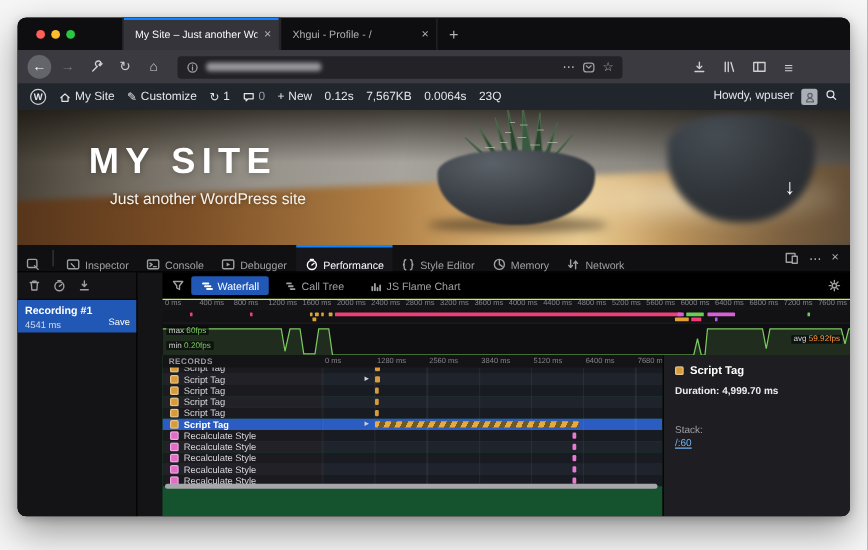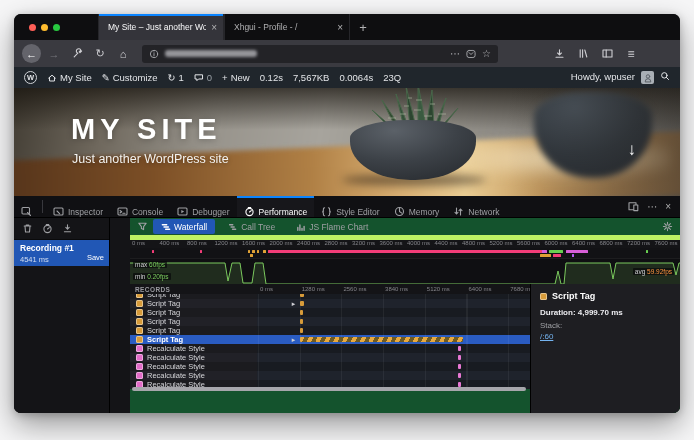--- a/index.html
+++ b/index.html
@@ -51,42 +51,42 @@
   .h-shadow1{position:absolute;left:328px;top:86px;width:144px;height:12px;border-radius:50%;background:rgba(20,14,8,.45);filter:blur(4px);}
   .h-pot1{position:absolute;left:336px;top:32px;width:126px;height:60px;filter:blur(.7px);
     border-radius:46% 46% 48% 48% / 30% 30% 64% 64%;
     background:radial-gradient(120% 120% at 35% 18%,#5b6168 0%,#3c4147 42%,#24272b 88%);}
   .h-plant{position:absolute;left:330px;top:-4px;width:138px;height:44px;filter:blur(.5px);}
   .h-pot2{position:absolute;left:520px;top:4px;width:118px;height:86px;filter:blur(3px);
     border-radius:46% 46% 48% 48% / 28% 28% 62% 62%;
     background:radial-gradient(120% 120% at 35% 18%,#4a525a 0%,#31373d 46%,#23272c 90%);}
   .h-vig{position:absolute;inset:0;background:linear-gradient(270deg,rgba(38,36,34,.32),rgba(0,0,0,0) 26%);}
   .hero-title{position:absolute;left:57px;top:25px;font-size:29px;font-weight:800;letter-spacing:5px;color:#fff;text-shadow:0 1px 6px rgba(0,0,0,.28);}
-  .hero-tag{position:absolute;left:58px;top:64px;font-size:12.5px;color:#f2f2f0;text-shadow:0 1px 4px rgba(0,0,0,.35);}
+  .hero-tag{position:absolute;left:74px;top:64px;font-size:12.5px;color:#f2f2f0;text-shadow:0 1px 4px rgba(0,0,0,.35);}
   .hero-arrow{position:absolute;right:44px;top:52px;font-size:17px;color:#fff;}
 
   
   .devtools{position:absolute;left:0;top:182px;right:0;bottom:0;background:#141417;color:#9fa0a4;}
   .dt-tabs{height:22px;background:#101013;display:flex;align-items:stretch;border-bottom:1px solid #000;font-size:8.5px;}
   .dtab{display:flex;align-items:flex-end;gap:4px;padding:0 7px;white-space:nowrap;}
   .dtab.active{color:#fff;background:#17171b;box-shadow:inset 0 2px 0 #0a84ff;}
   .dt-sep{width:1px;background:#38383d;margin:4px 3px;}
   .dt-right{margin-left:auto;display:flex;align-items:center;gap:8px;padding-right:9px;}
   .dt-glyph{font-size:10px;color:#b1b1b3;}
 
   .dt-body{position:absolute;top:22px;left:0;right:0;bottom:0;}
   .sb{position:absolute;left:0;top:0;width:96px;bottom:0;background:#141417;border-right:1px solid #000;}
   .sb-tools{height:22px;display:flex;align-items:center;gap:9px;padding:0 8px;border-bottom:1px solid #0a0a0b;}
   .sb-rec{position:absolute;top:22px;left:0;right:0;height:26px;background:#2157b5;color:#fff;padding:3px 6px;}
   .sb-rec-name{font-size:8.5px;font-weight:bold;}
   .sb-rec-dur{font-size:7.5px;color:rgba(255,255,255,.78);margin-top:2px;}
   .sb-save{position:absolute;right:5px;bottom:4px;font-size:7.5px;color:#fff;}
 
   .main{position:absolute;left:116px;top:0;right:0;bottom:0;}
-  .ptoolbar{height:22px;background:#14532d;display:flex;align-items:center;gap:5px;padding:0 7px;border-bottom:5px solid #bef264;}
+  .ptoolbar{height:22px;background:#000000;display:flex;align-items:center;gap:5px;padding:0 7px;border-bottom:1px solid #bef264;}
   .vtab{display:flex;align-items:center;gap:3px;font-size:8.5px;padding:2.5px 8px;border-radius:2px;white-space:nowrap;}
   .vtab.active{background:#2157b5;color:#fff;}
   .gear{margin-left:auto;}
 
   .ov-ruler{position:absolute;top:22px;left:0;right:0;height:8px;font-size:6px;color:#84848a;overflow:hidden;background:#141417;}
   .ov-tick{position:absolute;top:0;white-space:nowrap;}
   .ov-markers{position:absolute;top:30px;left:0;right:0;height:10px;background:#121215;overflow:hidden;}
   .mk{position:absolute;height:3px;border-radius:.5px;}
   .mk-pink{background:#f23d78}.mk-orange{background:#e0a235}.mk-green{background:#68cf51}
   .mk-magenta{background:#d85fd8}.mk-purple{background:#b55bf2}
@@ -112,21 +112,21 @@
   .bar{position:absolute;top:2px;height:5px;border-radius:1px;z-index:2;}
   .bar-script{background:#d79b3a}.bar-style{background:#e878d4}
   .hatch{background:repeating-linear-gradient(115deg,#e8a93f 0 4px,#6e5a22 4px 8px);}
   .arrow{position:absolute;top:0;font-size:7px;line-height:9px;color:#cfcfd4;z-index:2;}
   .rec-head{position:absolute;top:0;left:0;right:150px;height:10px;background:#141417;z-index:3;}
   .rec-title{position:absolute;left:5px;top:2px;font-size:6.5px;font-weight:bold;letter-spacing:.4px;color:#9a9aa0;}
   .rr-tick{position:absolute;top:2px;font-size:6px;color:#84848a;white-space:nowrap;}
   .details{position:absolute;top:0;right:0;width:150px;bottom:0;background:#1e1e22;border-left:1px solid #000;z-index:4;padding:7px 9px;color:#d6d6da;}
   .d-head{display:flex;align-items:center;gap:5px;font-size:9px;font-weight:bold;color:#fff;}
   .d-dur{margin-top:7px;font-size:8px;font-weight:bold;color:#ececf0;}
-  .d-stack{margin-top:4px;font-size:8px;color:#9fa0a4;}
+  .d-stack{margin-top:22px;font-size:8px;color:#9fa0a4;}
   .d-link{margin-top:2px;font-size:8px;color:#74b3f0;text-decoration:underline;}
   .hscroll{position:absolute;left:2px;top:103px;width:394px;height:4px;background:#a6a6ab;border-radius:2px;z-index:5;}
 
   .ic{width:11px;height:11px;stroke:currentColor;fill:none;stroke-width:1.1;stroke-linecap:round;stroke-linejoin:round;flex:none;}
   .ic-s{width:10px;height:10px;}
 </style>
 </head>
 <body>
 
 <svg width="0" height="0" style="position:absolute">

